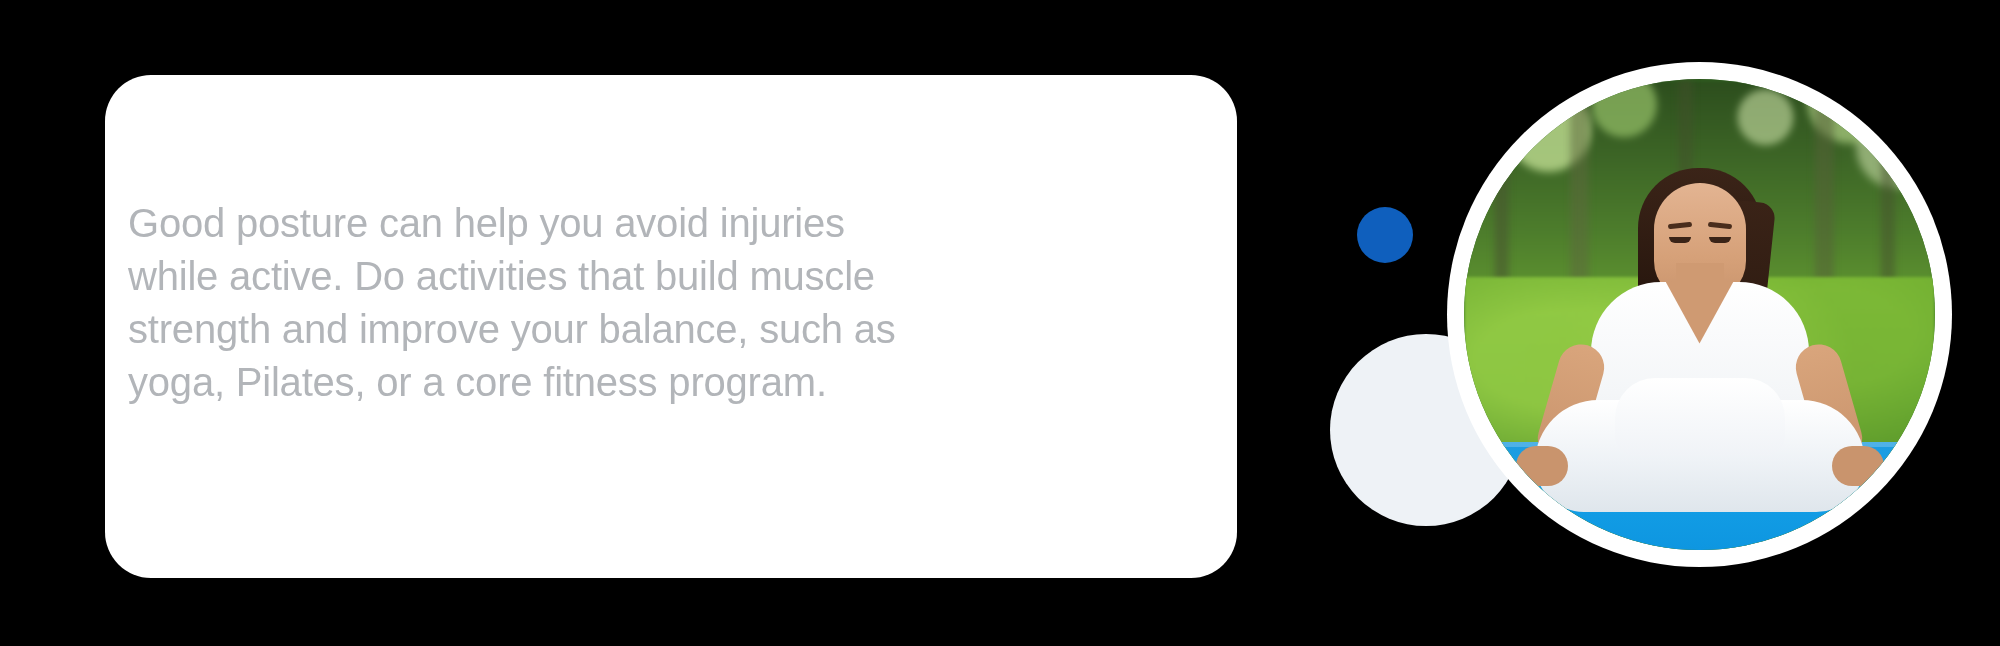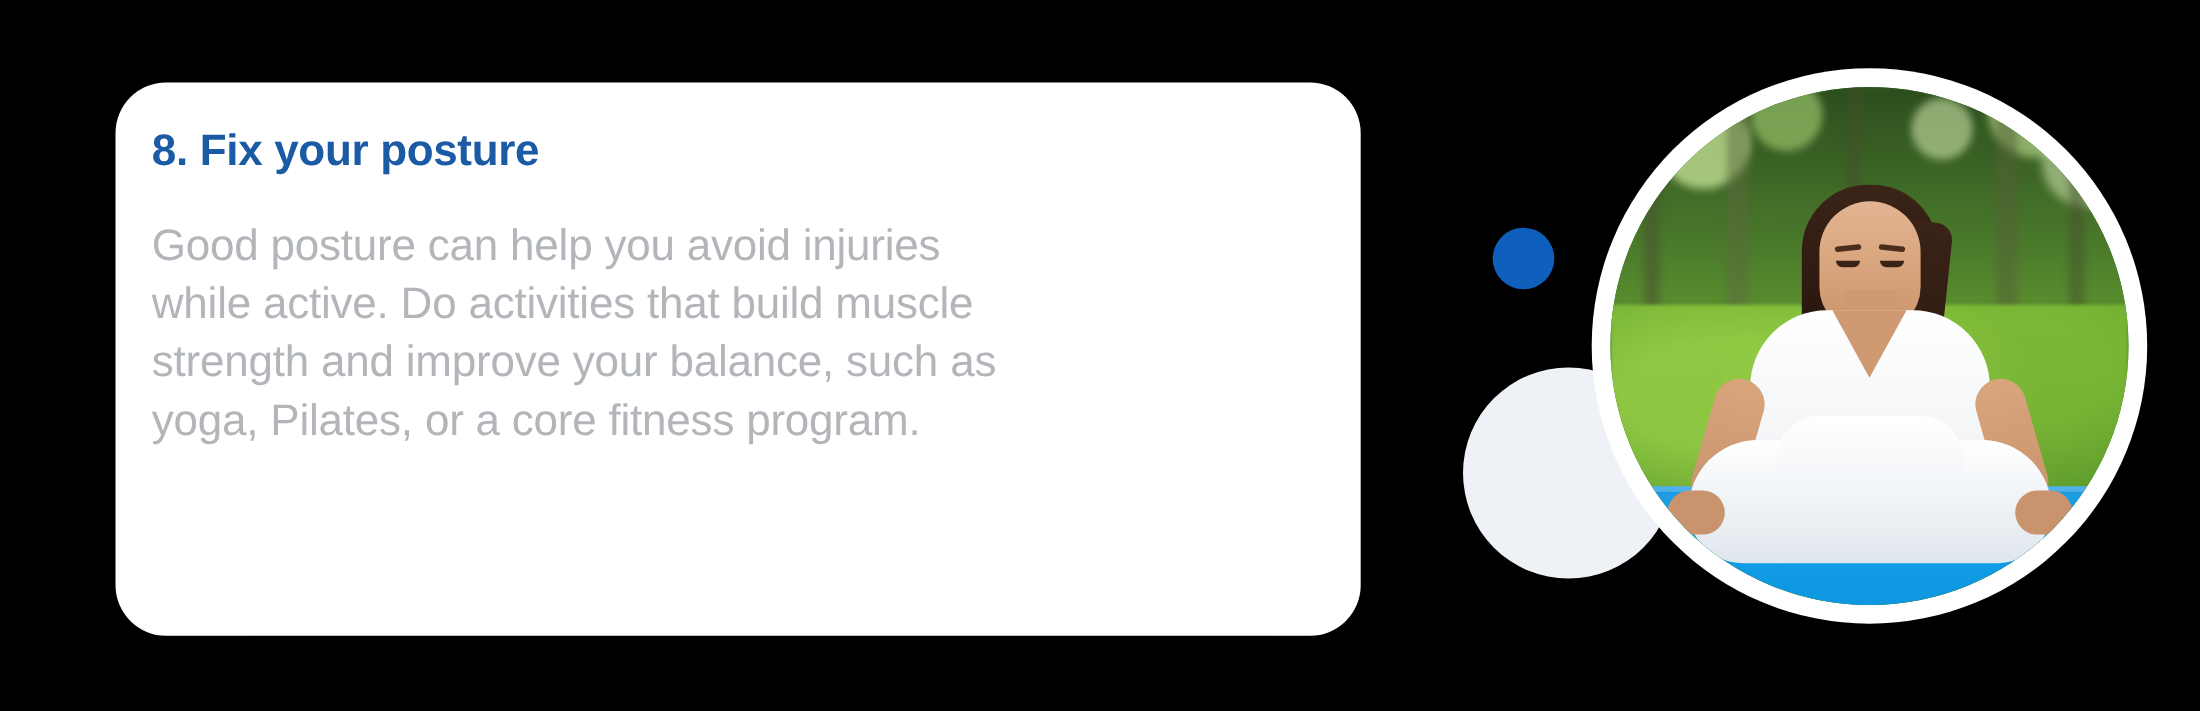--- a/index.html
+++ b/index.html
@@ -43,21 +43,21 @@
     font-family: "Liberation Sans", sans-serif;
     font-size: 40px;
     font-weight: 700;
     letter-spacing: -0.3px;
     color: #1b5ba6;
     white-space: nowrap;
   }
 
   #tip-body {
     position: absolute;
-    left: 33px;
+    left: 23px;
     top: 122px;
     width: 800px;
     margin: 0;
     font-family: "Liberation Sans", sans-serif;
     font-size: 40px;
     font-weight: 400;
     line-height: 53px;
     letter-spacing: -0.2px;
     color: #b2b5b9;
   }
@@ -289,21 +289,20 @@
     background: linear-gradient(180deg, #ffffff 0%, #f0f3f7 100%);
     border-radius: 40px 40px 20px 20px;
   }
 </style>
 </head>
 <body>
 
 <div id="stage">
 
   <div id="tip-card">
-    <h2 id="tip-heading">8. Fix your posture</h2>
     <p id="tip-body">Good posture can help you avoid injuries while active. Do activities that build muscle strength and improve your balance, such as yoga, Pilates, or a core fitness program.</p>
   </div>
 
   <div id="accent-dot"></div>
   <div id="pale-circle"></div>
 
   <div id="photo-circle">
     <div id="photo-inner">
       <div class="ph-sky"></div>
       <div class="ph-trunks"></div>

